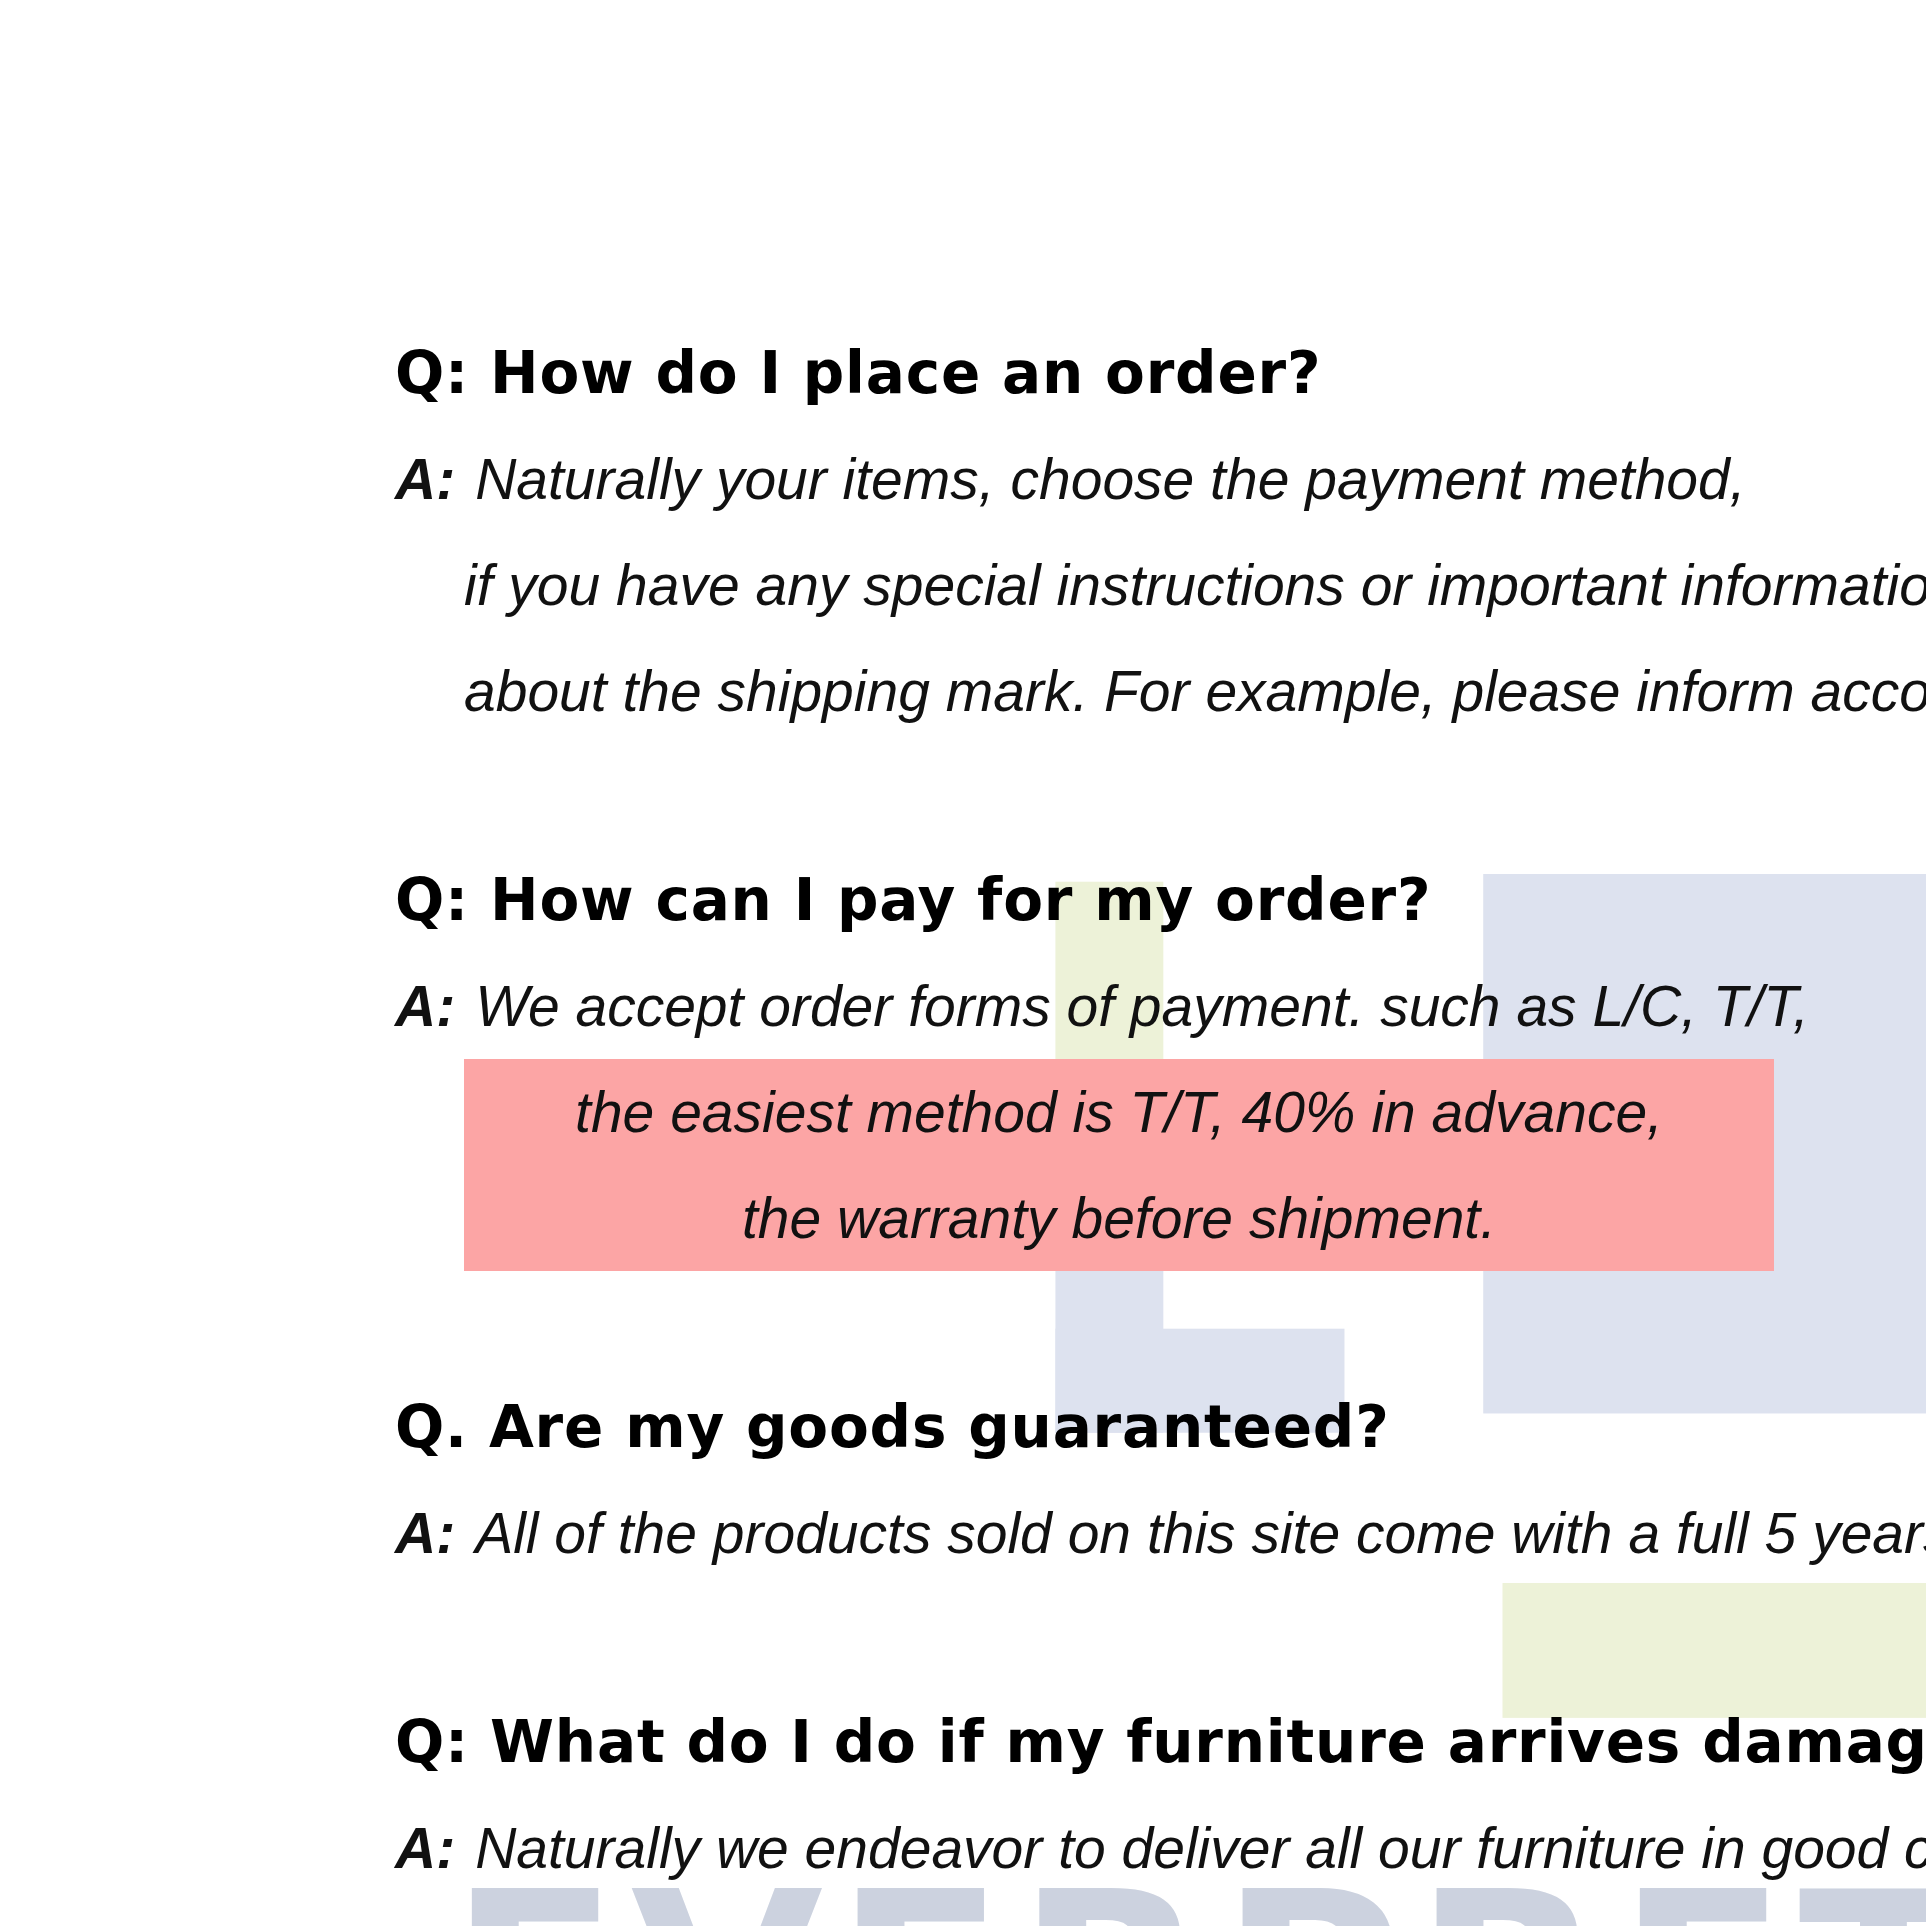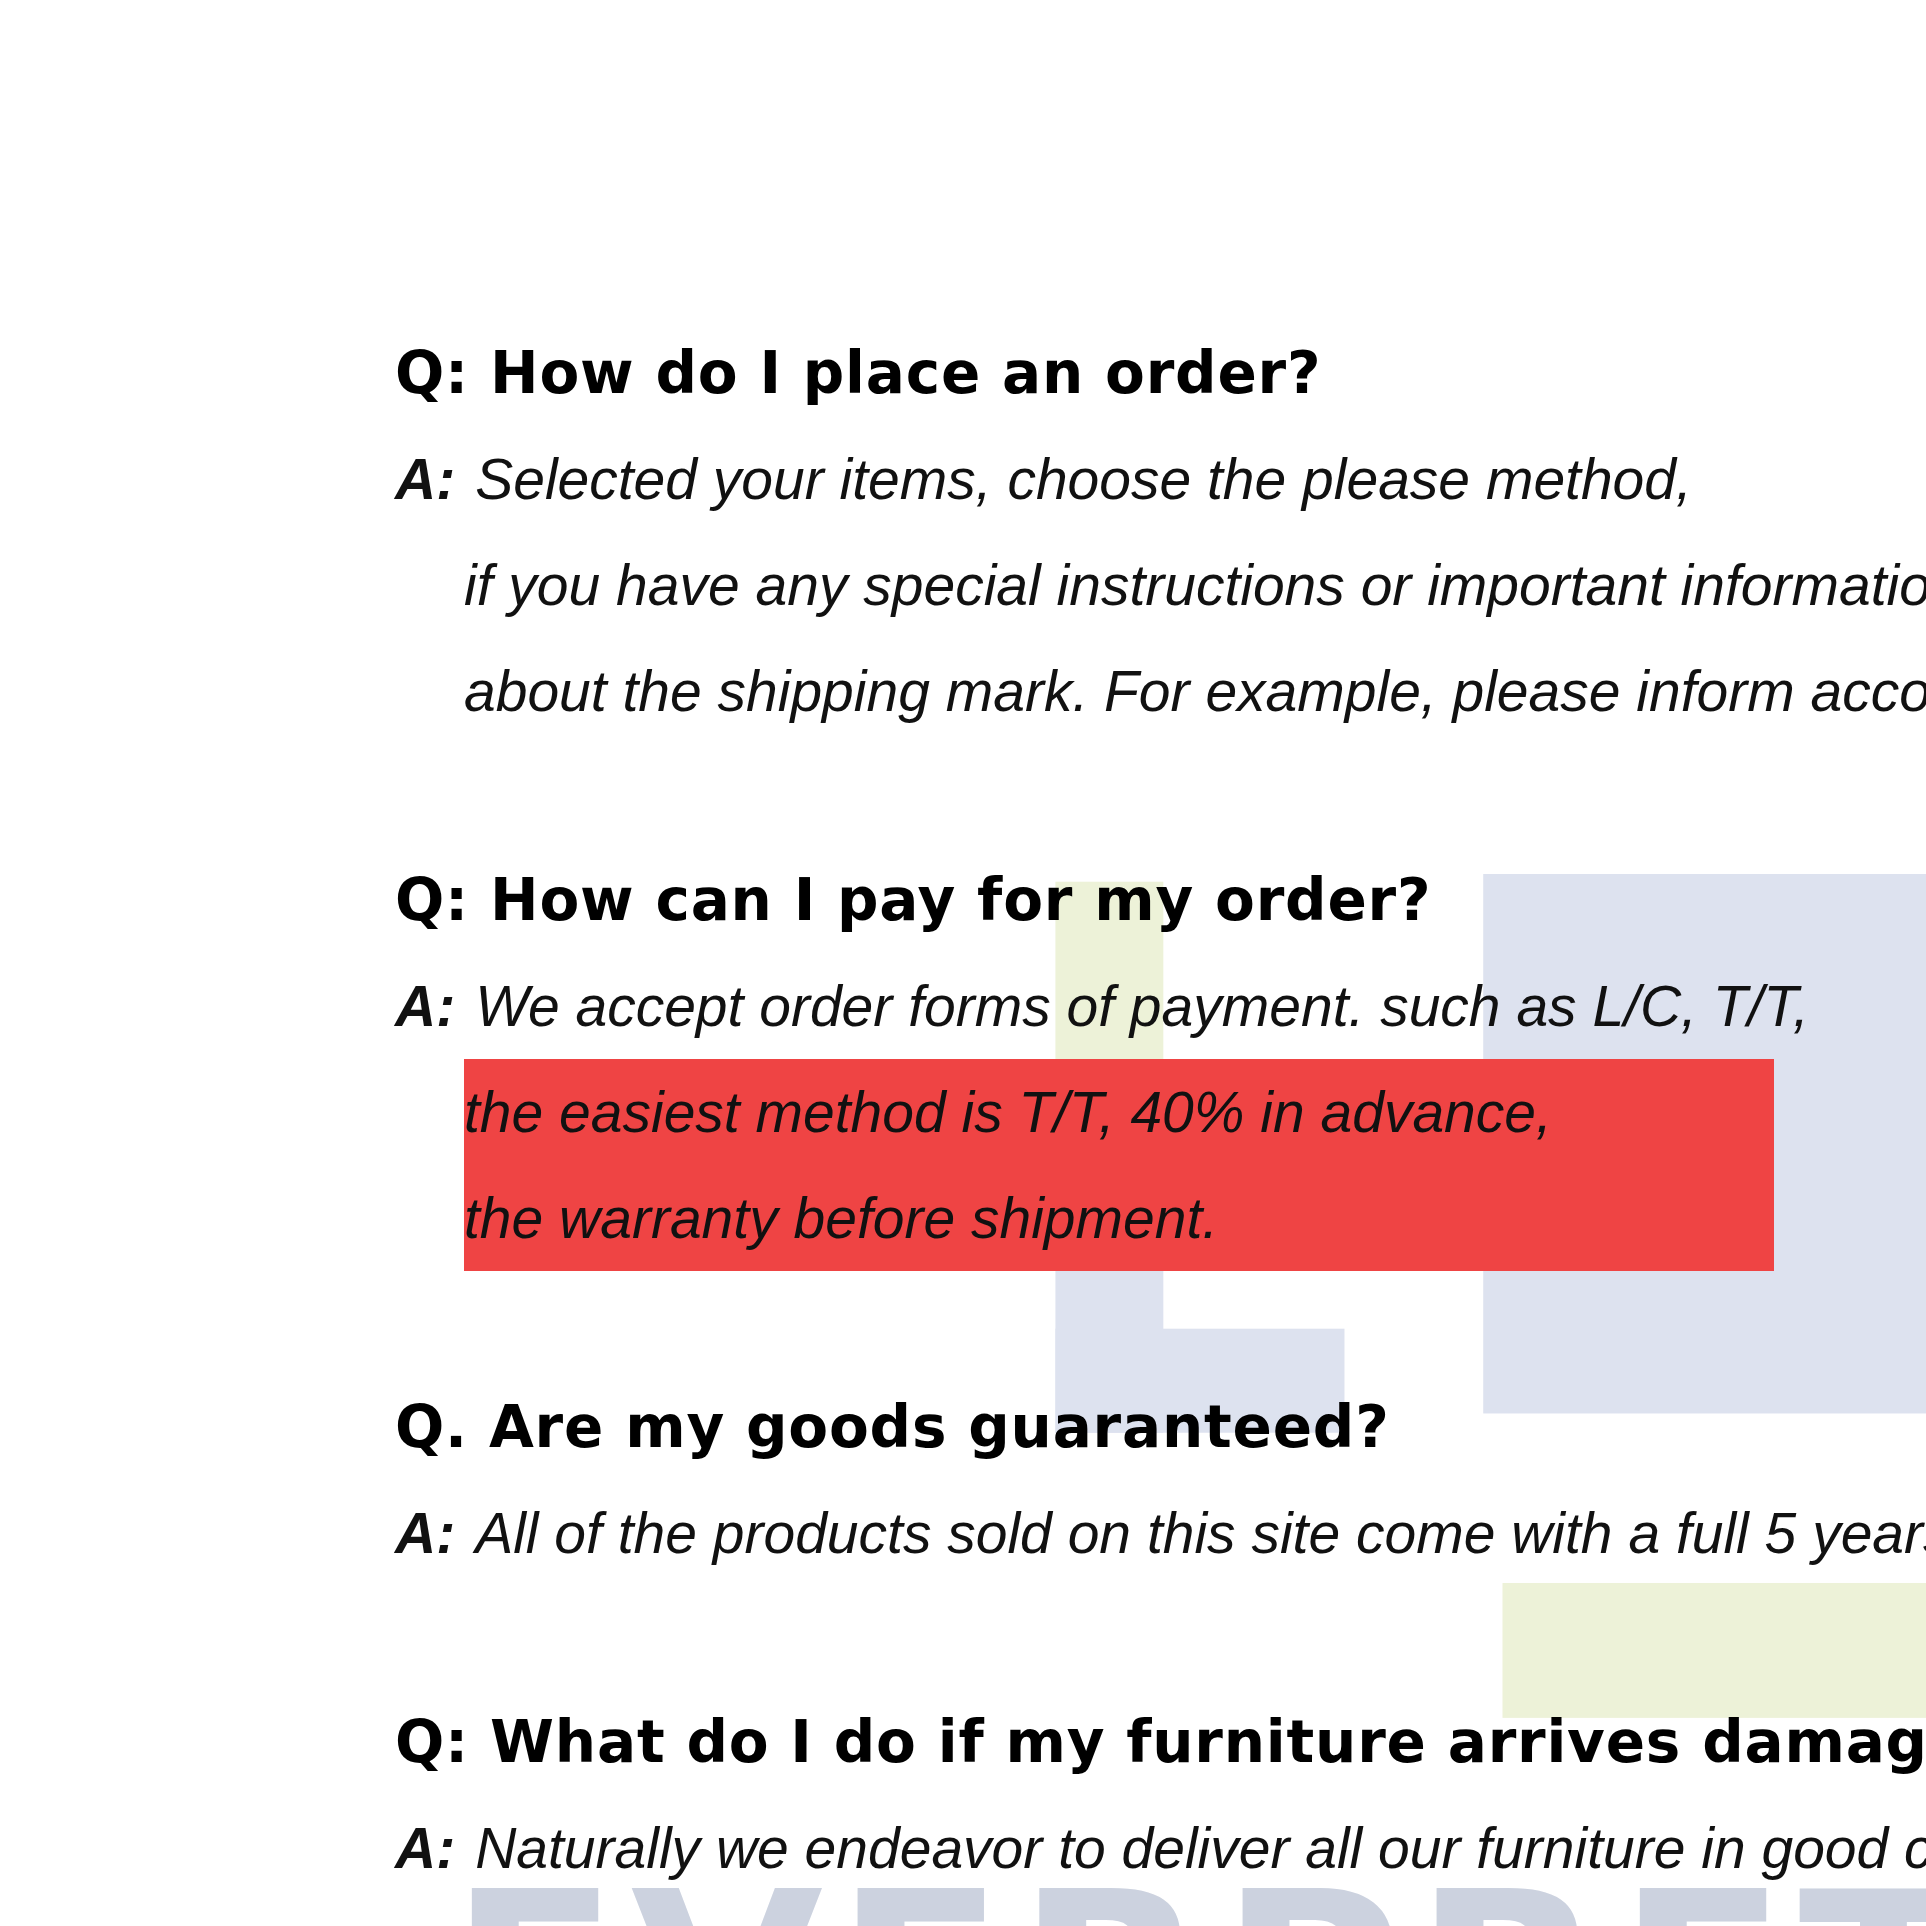--- a/index.html
+++ b/index.html
@@ -73,22 +73,23 @@
   }
   .answer-line .prefix {
     font-weight: bold;
     margin-right: 20px;
   }
   .answer-line.cont {
     padding-left: 69px;
   }
   .answer-line .band {
     display: inline-block;
-    background: #ef4444;
+    background: #fca5a5;
     min-width: 1310px;
+    text-align: center;
   }
 </style>
 </head>
 <body>
 
 <div class="watermark-layer">
   <svg class="logo-mark" viewBox="0 0 480 450" preserveAspectRatio="none" aria-hidden="true">
     <rect x="8" y="4" width="56" height="100" fill="#edf2d8"></rect>
     <rect x="8" y="104" width="56" height="186" fill="#dde2ef"></rect>
     <rect x="8" y="236" width="150" height="54" fill="#dde2ef"></rect>
@@ -96,21 +97,21 @@
     <rect x="240" y="368" width="222" height="70" fill="#edf2d8"></rect>
   </svg>
   <div class="brand-watermark">EVERPRETTY</div>
 </div>
 
 <div class="content">
 
   <div class="faq-item">
     <div class="question">Q: How do I place an order?</div>
     <div class="answer-line">
-      <span class="prefix">A:</span><span>Selected your items, choose the please method,</span>
+      <span class="prefix">A:</span><span>Naturally your items, choose the payment method,</span>
     </div>
     <div class="answer-line cont">
       <span>if you have any special instructions or important information,</span>
     </div>
     <div class="answer-line cont">
       <span>about the shipping mark. For example, please inform accordingly and submit your order.</span>
     </div>
   </div>
 
   <div class="faq-item">

